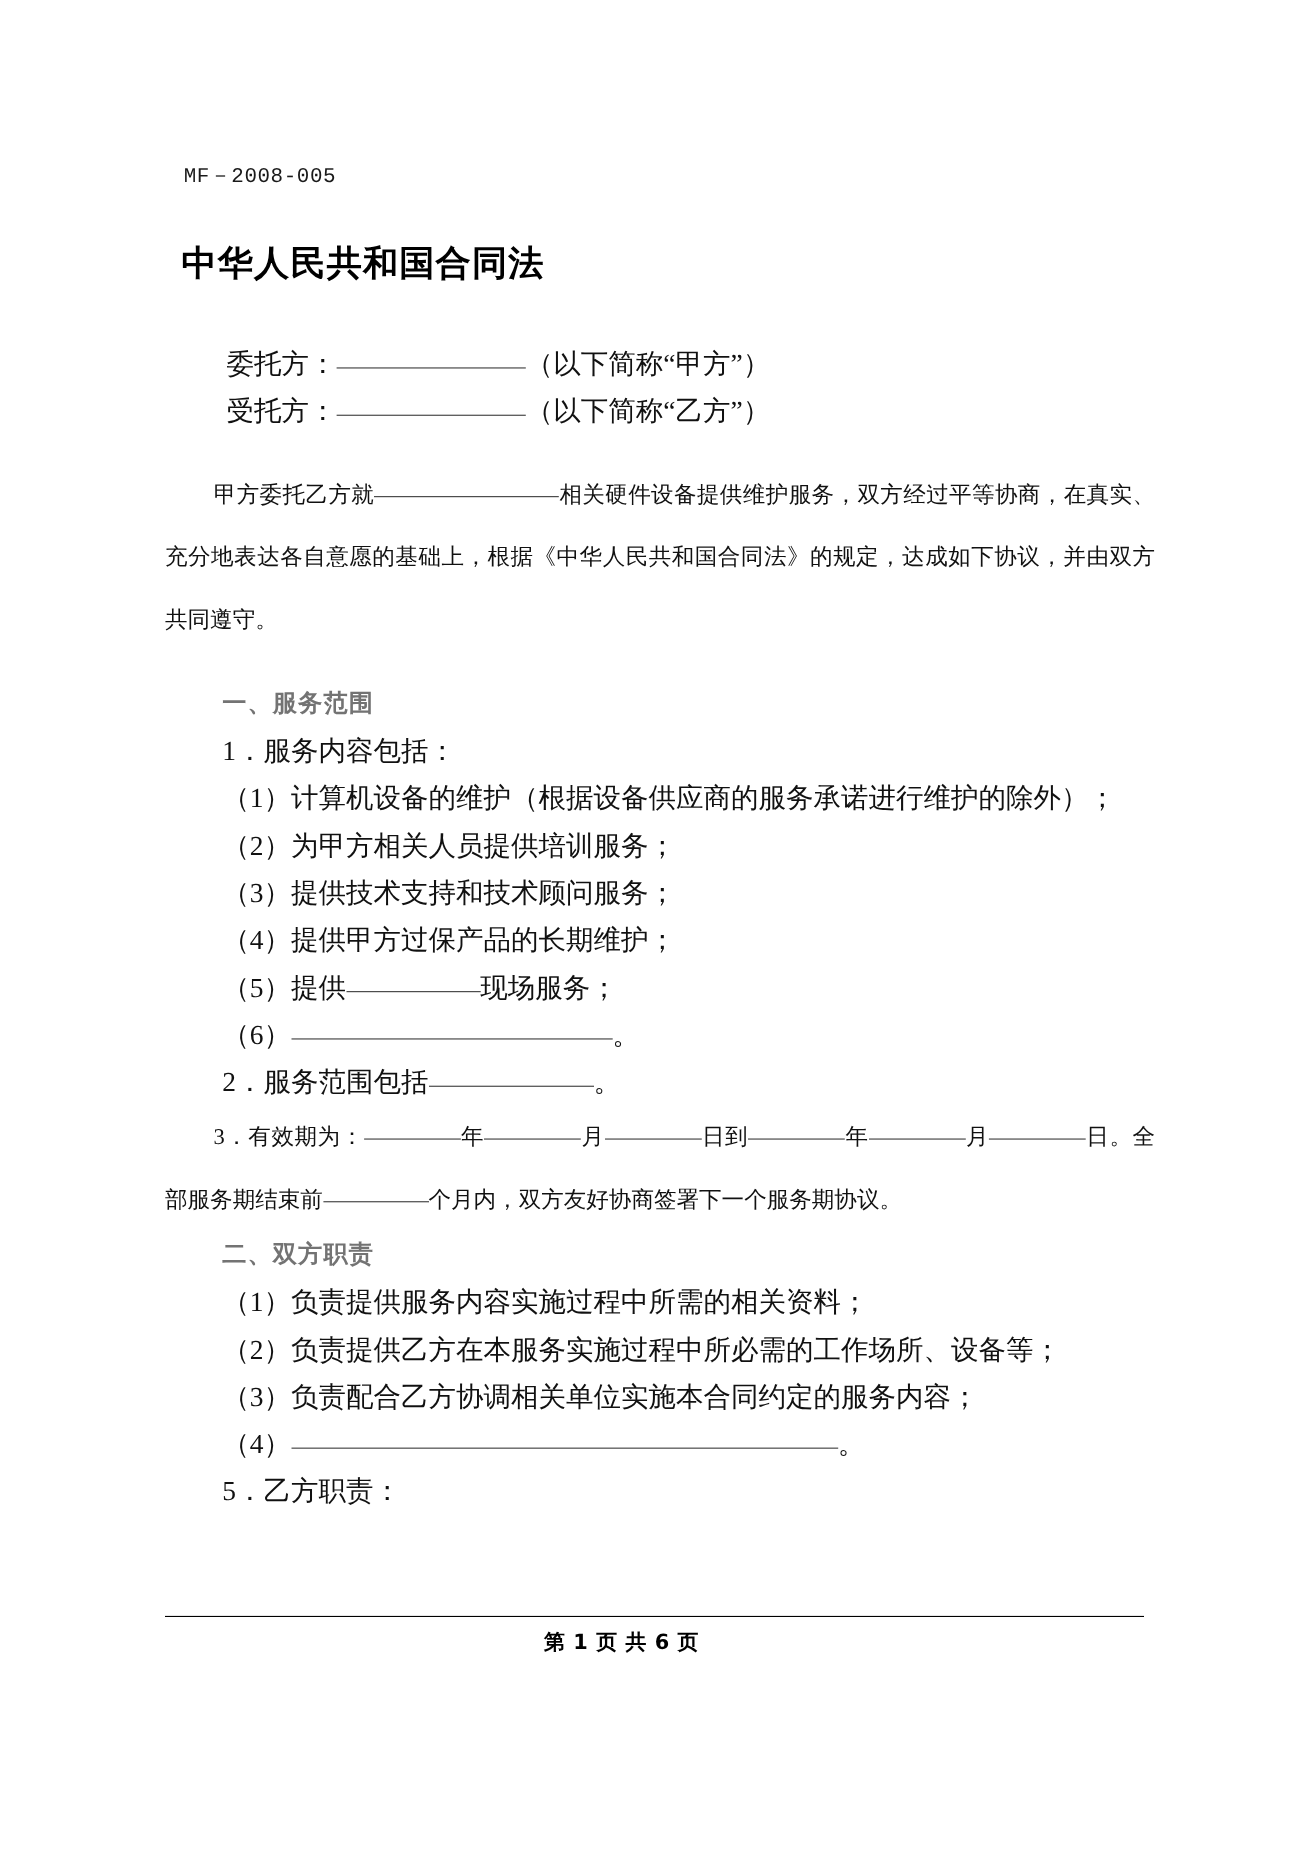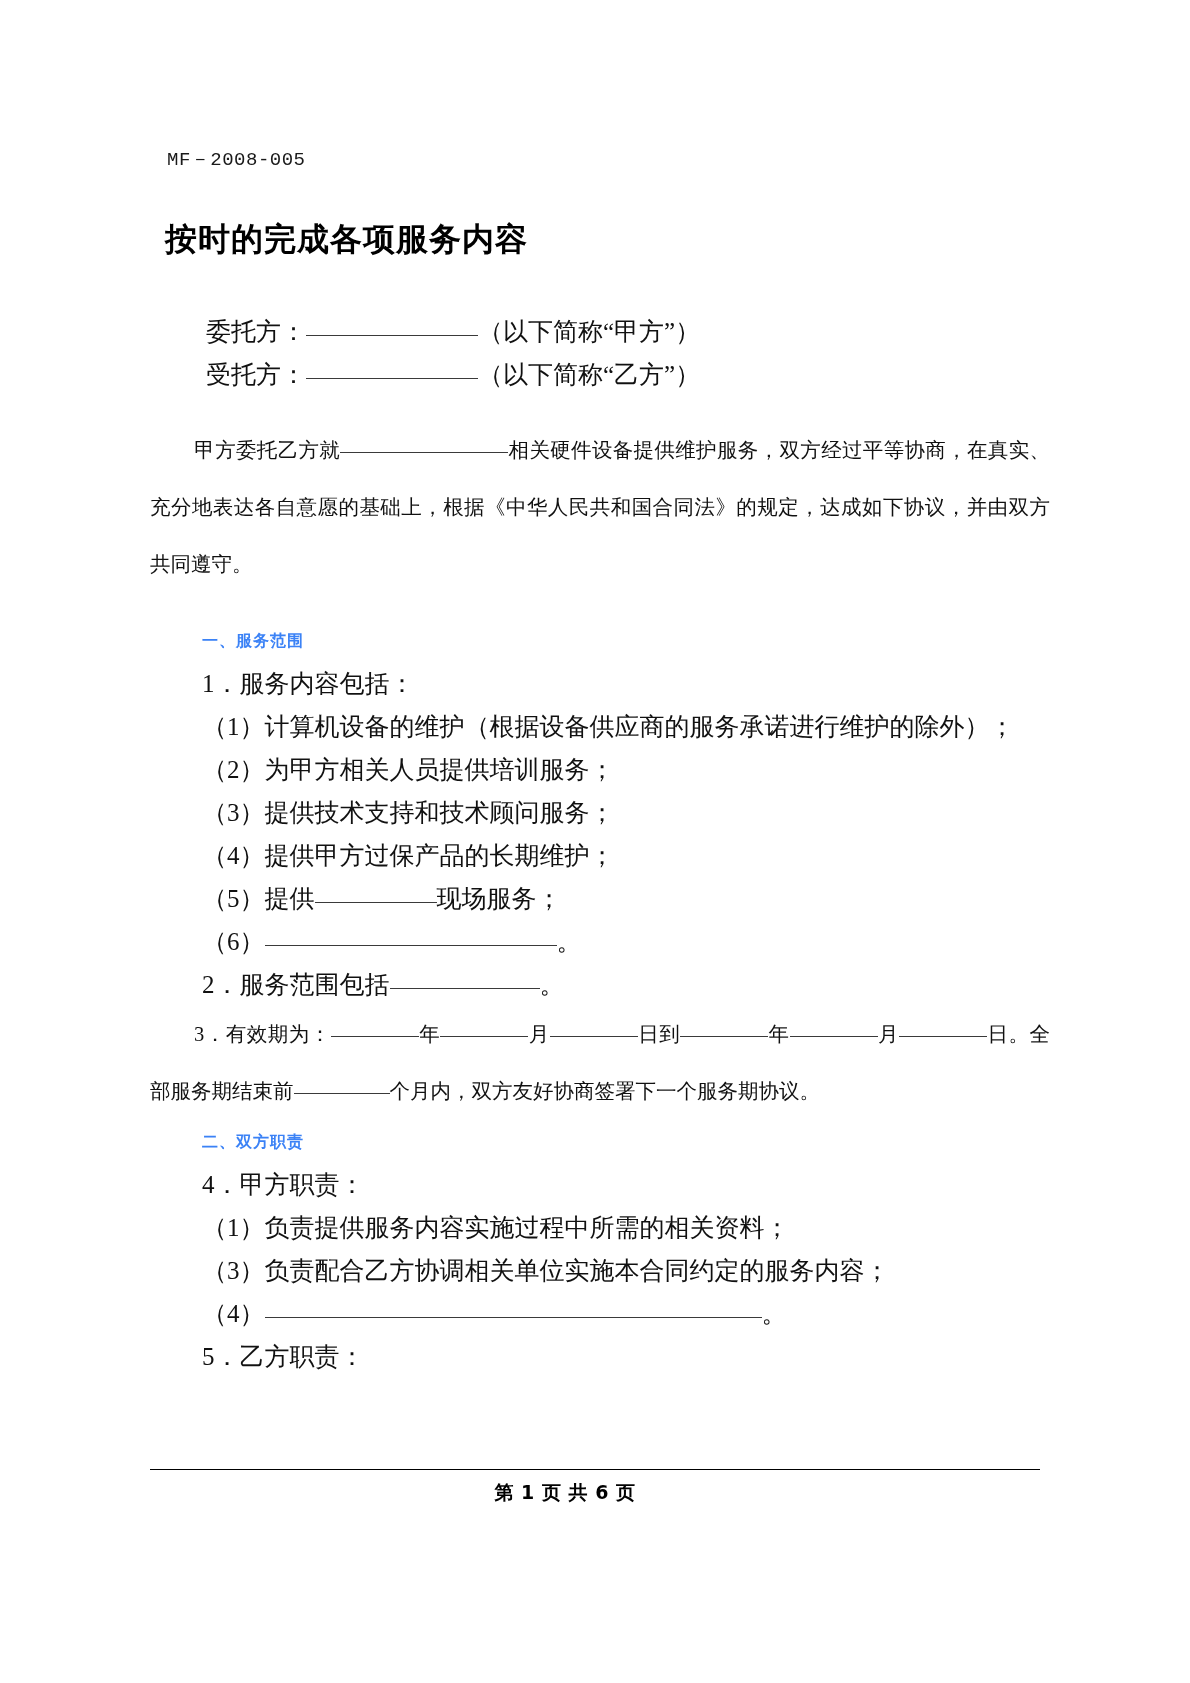--- a/index.html
+++ b/index.html
@@ -61,27 +61,27 @@
   .indent2 { padding-left: 56px; }
   .indent1 { padding-left: 52px; }
   .para {
     font-size: 20.5px;
     line-height: 57px;
     text-align: justify;
     text-justify: inter-ideograph;
     color: #111;
   }
   .section-head {
-    font-family: Liberation Sans, sans-serif;
+    font-family: Liberation Mono, monospace;
     font-weight: bold;
-    font-size: 16px;
+    font-size: 22px;
     line-height: 43px;
     padding-left: 52px;
     letter-spacing: 1px;
-    color: #3b82f6;
+    color: #737373;
   }
   .gap-md { height: 26px; }
   .blank {
     display: inline-block;
     border-bottom: 1px solid #3a3a3a;
     position: relative;
     top: -4px;
   }
   .b-party   { width: 172px; }
   .b-subject { width: 168px; }
@@ -113,21 +113,21 @@
     letter-spacing: 0.5px;
   }
 </style>
 </head>
 <body>
 
 <div class="page">
 
   <div class="doc-code">MF－2008-005</div>
 
-  <div class="doc-title">按时的完成各项服务内容</div>
+  <div class="doc-title">中华人民共和国合同法</div>
 
   <div class="body-block">
 
     <div class="line indent2">
       <span>委托方：</span><span class="blank b-party"></span><span>（以下简称“甲方”）</span>
     </div>
 
     <div class="line indent2">
       <span>受托方：</span><span class="blank b-party"></span><span>（以下简称“乙方”）</span>
     </div>
@@ -173,28 +173,28 @@
     <div class="line indent1">
       <span>2．</span><span>服务范围包括</span><span class="blank b-scope"></span><span>。</span>
     </div>
 
     <div class="para">
       <span style="display:inline-block;width:44px;"></span><span>3．</span><span>有效期为：</span><span class="blank b-date"></span><span>年</span><span class="blank b-date"></span><span>月</span><span class="blank b-date"></span><span>日到</span><span class="blank b-date"></span><span>年</span><span class="blank b-date"></span><span>月</span><span class="blank b-date"></span><span>日。全部服务期结束前</span><span class="blank b-months"></span><span>个月内，双方友好协商签署下一个服务期协议。</span>
     </div>
 
     <div class="section-head">二、双方职责</div>
 
-    <div class="line indent1">
-      <span>4．</span><span>甲方职责：</span>
-    </div>
 
     <div class="line indent1">
       <span>（1）</span><span>负责提供服务内容实施过程中所需的相关资料；</span>
     </div>
 
+    <div class="line indent1">
+      <span>（2）</span><span>负责提供乙方在本服务实施过程中所必需的工作场所、设备等；</span>
+    </div>
 
     <div class="line indent1">
       <span>（3）</span><span>负责配合乙方协调相关单位实施本合同约定的服务内容；</span>
     </div>
 
     <div class="line indent1">
       <span>（4）</span><span class="blank b-resp4"></span><span>。</span>
     </div>
 
     <div class="line indent1">

